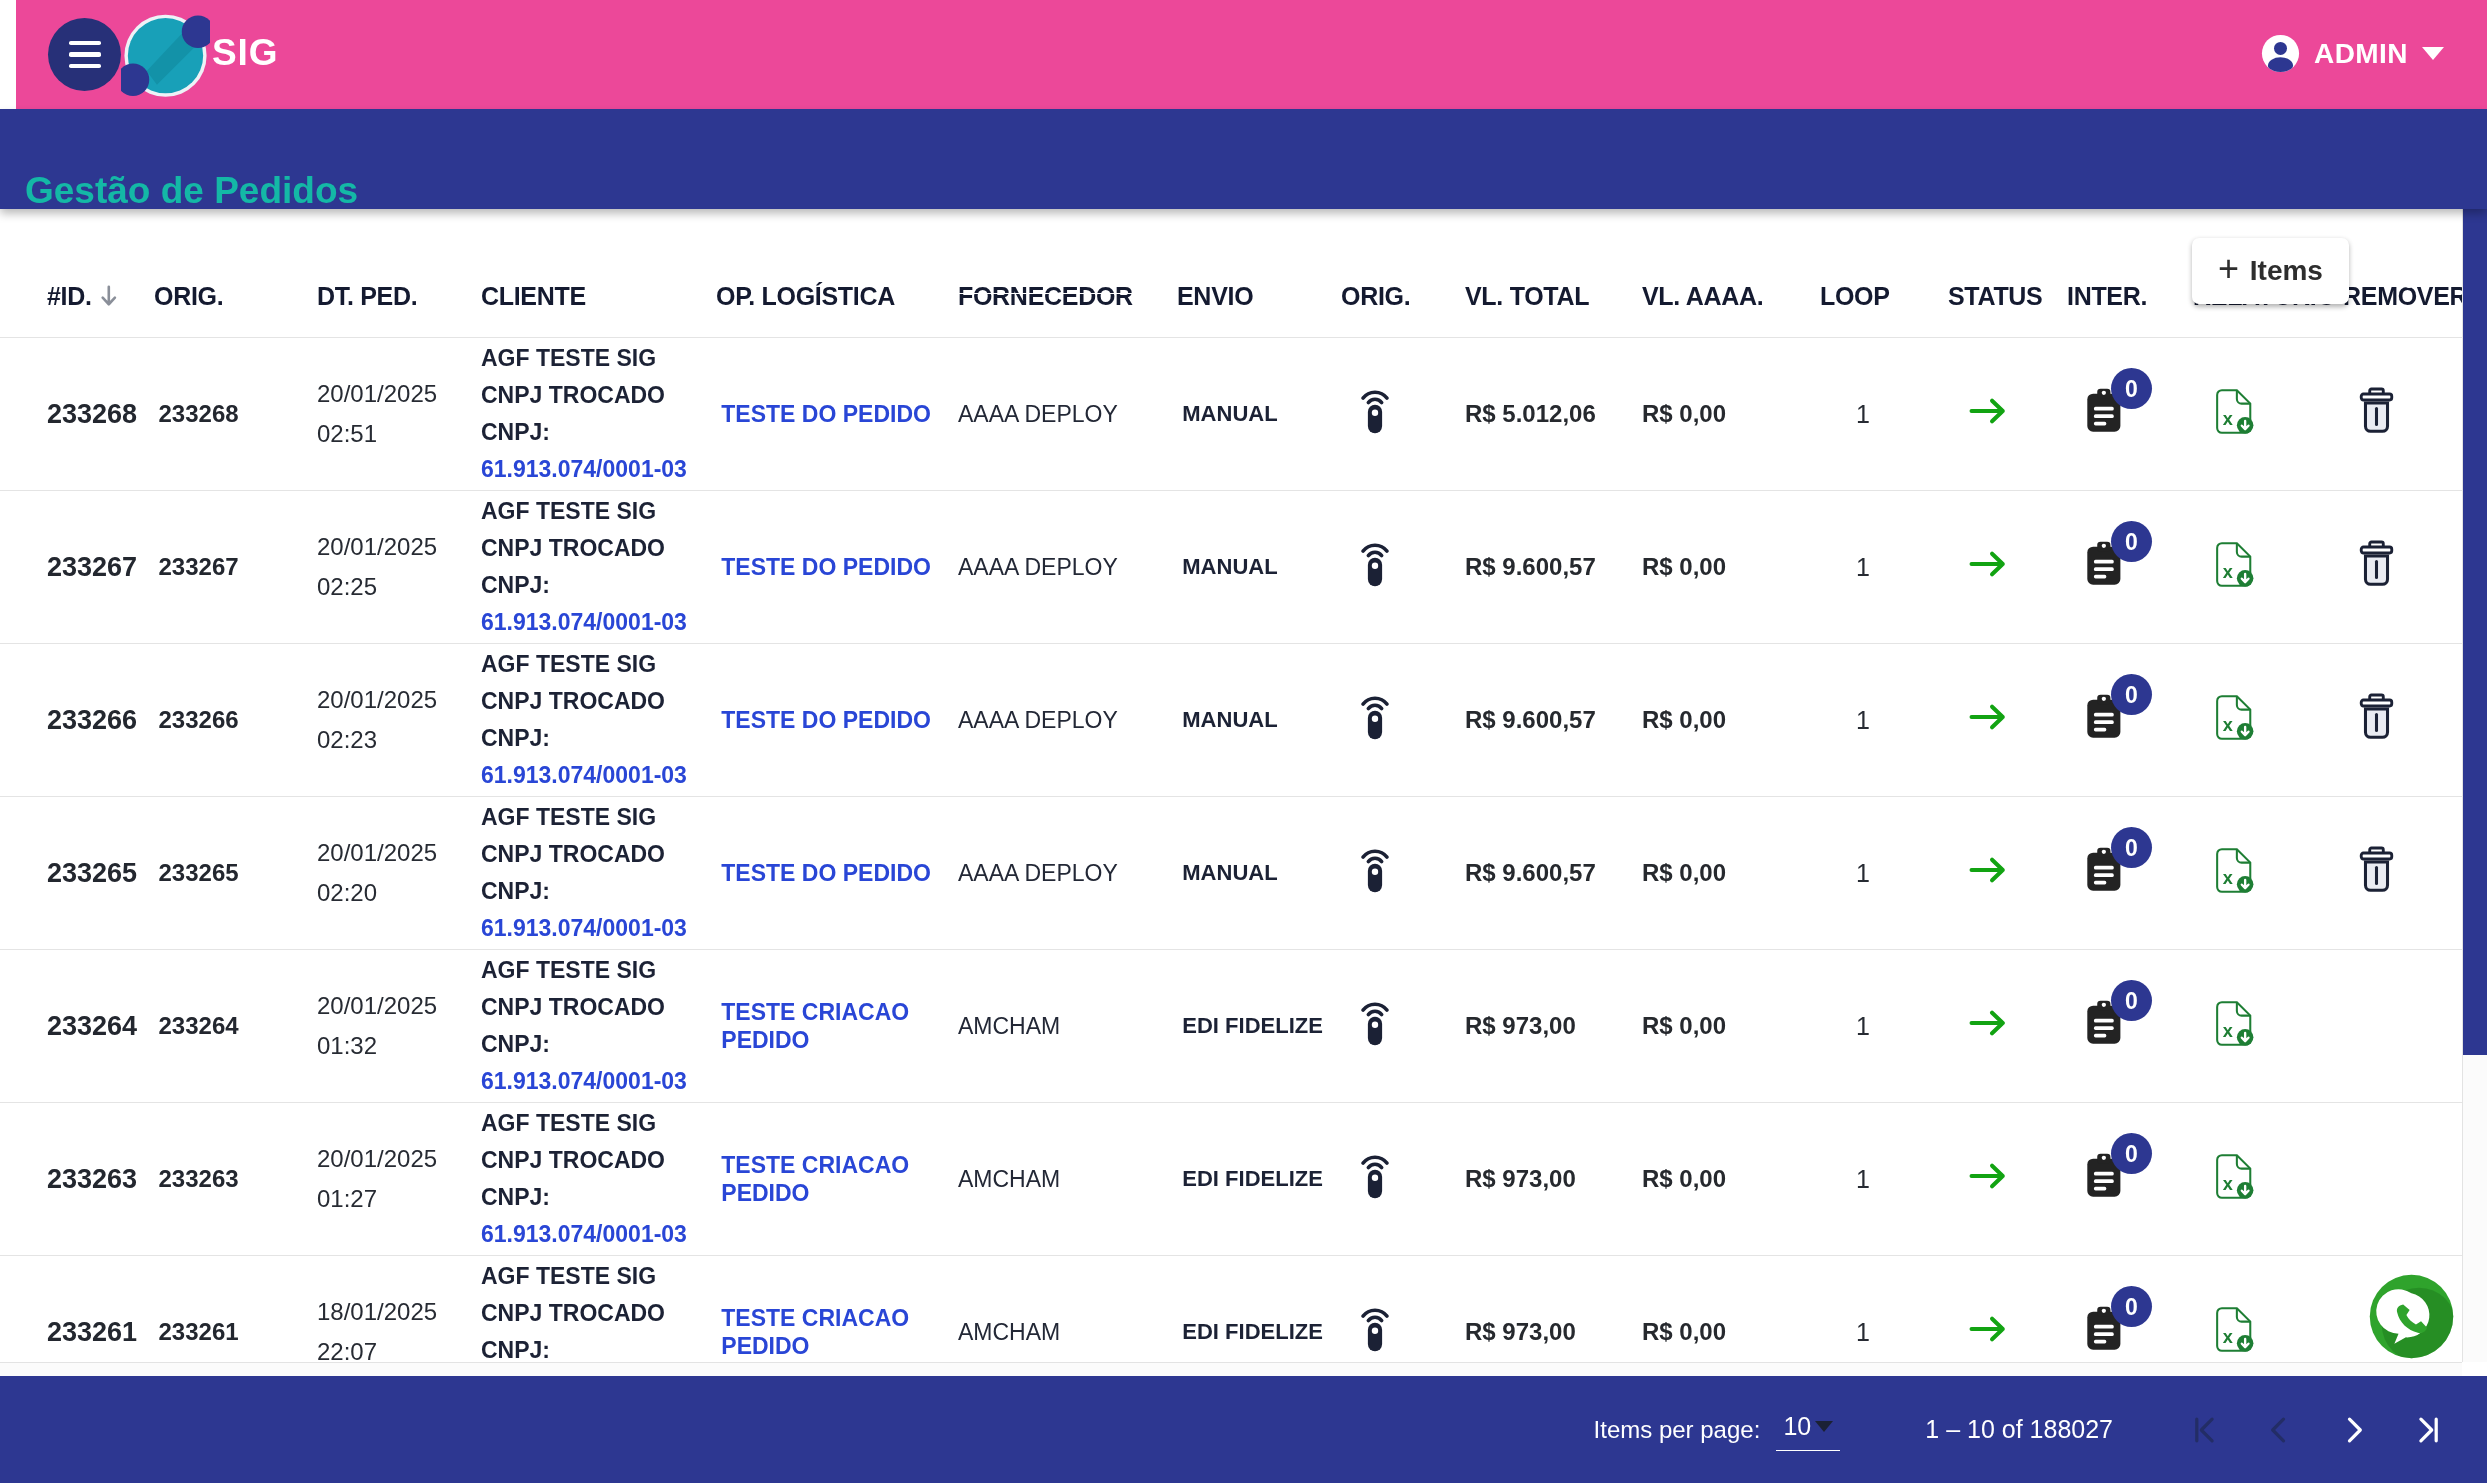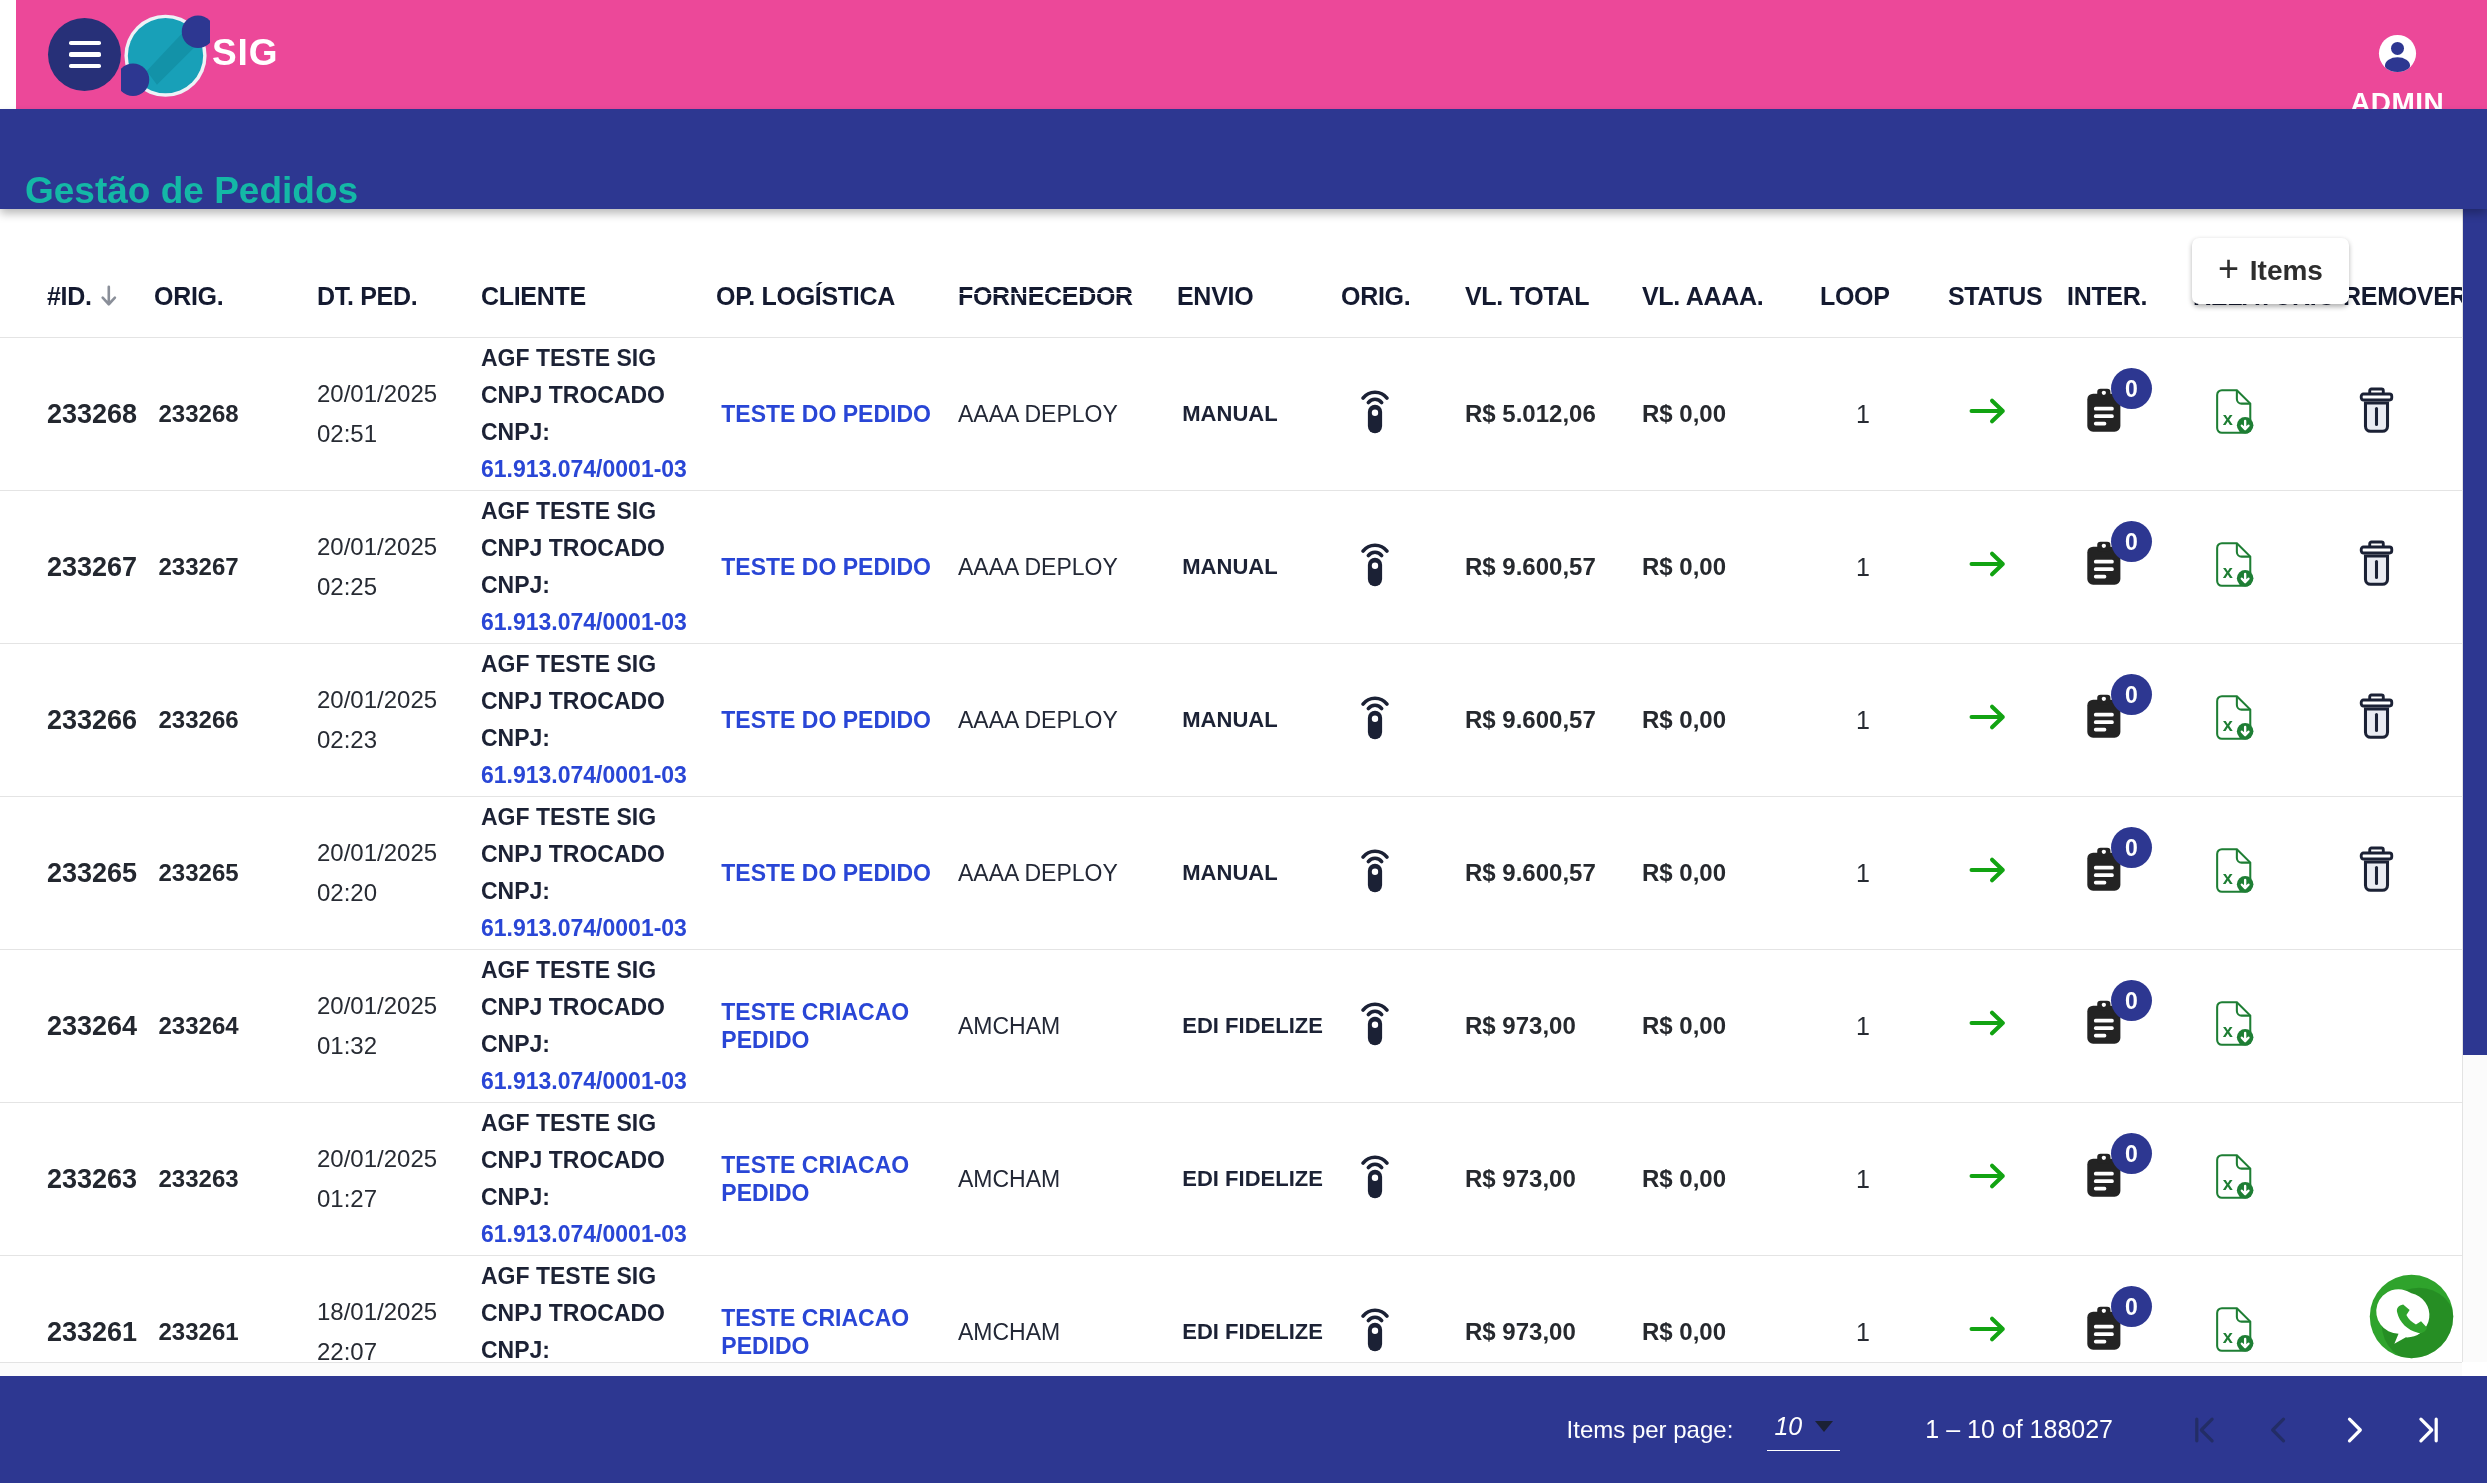--- a/index.html
+++ b/index.html
@@ -11,21 +11,21 @@
   .appbar { position:absolute; top:0; left:16px; width:100%; height:109px;
             background:#ec4899; display:flex; align-items:center;padding-left:32px; }
   .menu-circle { position:absolute; left:32px; top:18px; width:73px; height:73px;
                  border-radius:50%; background:#273078; display:flex; flex-direction:column;
                  justify-content:center; align-items:center; gap:7.1px; cursor:pointer; }
   .menu-circle .bar { width:32px; height:4.5px; background:#fff; border-radius:1.8px; }
   .logo { position:absolute; left:105px; top:5.3px; }
   .brand { position:absolute; left:196px; top:32px; color:#fff; font-size:37px;
            font-weight:700; letter-spacing:0.9px; }
   .user-menu { position:absolute; right:59px; top:34px; display:flex; align-items:center;
-               gap:14.2px; cursor:pointer;flex-direction:column; }
+               gap:14.2px; cursor:pointer; }
   .user-label { color:#fff; font-size:28px; font-weight:700; letter-spacing:0.4px; }
   .caret { width:0; height:0; border-left:11.6px solid transparent; border-right:11.6px solid transparent;
            border-top:13.4px solid #fff; }
 
   
   .filterbar { position:absolute; top:109px; left:0; width:100%; height:100px;
                background:#2d3791; box-shadow:0 4.5px 9px rgba(0,0,0,.28); z-index:5; }
   .page-title { position:absolute; left:25px; top:27px; color:#14b8a6; font-size:37px; font-weight:700;margin-top:34px; }
   .uselect { position:absolute; display:flex; align-items:center; border-bottom:1.8px solid #fff;
              color:#fff; cursor:pointer; }
@@ -92,22 +92,22 @@
             border-left:0.9px solid #e3e3e3; }
   .vthumb { position:absolute; top:0; left:0; width:100%; height:846px; background:#2d3791; }
   .htrack { position:absolute; top:1362px; left:0; width:2462px; height:14.2px; background:#fbfbfb;
             border-top:0.9px solid #e3e3e3; }
 
   
   .paginator { position:absolute; top:1376px; left:0; width:100%; height:107px; background:#2d3791;
                display:flex; align-items:center; justify-content:flex-end; padding-right:40px;
                color:#fff; z-index:4; }
   .ipp-label { font-size:24px; font-weight:500; }
-  .pagesize { display:flex; align-items:center; gap:13px; border-bottom:1.8px solid #fff;
-              padding:3.6px 7.1px 9px 7.1px; margin-left:34px; cursor:pointer;font-style:italic; }
+  .pagesize { display:flex; align-items:center; gap:4px; border-bottom:1.8px solid #fff;
+              padding:3.6px 7.1px 9px 7.1px; margin-left:16px; cursor:pointer; }
   .pagesize .val { font-size:25px; }
   .dark-caret { width:0; height:0; border-left:9.8px solid transparent; border-right:9.8px solid transparent;
                 border-top:11.6px solid #1b2135; }
   .range-label { font-size:25px; font-weight:500; margin-left:85px; }
   .pagenav { display:flex; align-items:center; gap:39px; margin-left:73px; }
   .pagenav .pbtn { cursor:pointer; line-height:0; }
   .pagenav .disabled { cursor:default; }
 
   .whatsapp { position:absolute; left:2367px; top:1272px; width:89px; height:89px; cursor:pointer;
               z-index:6; }

